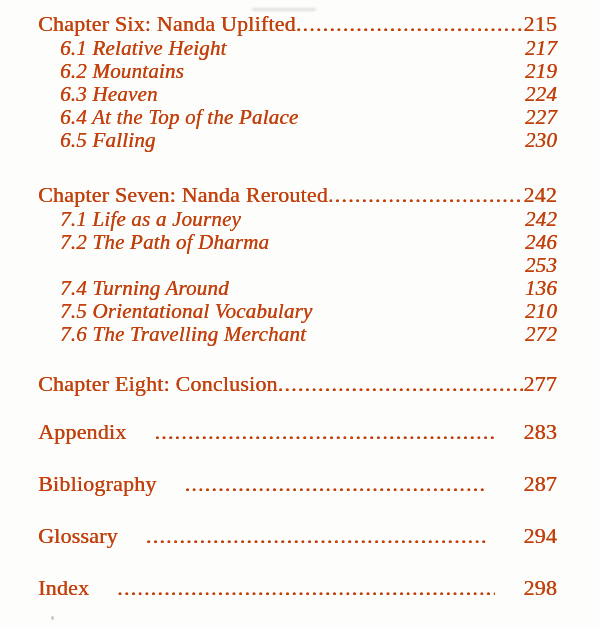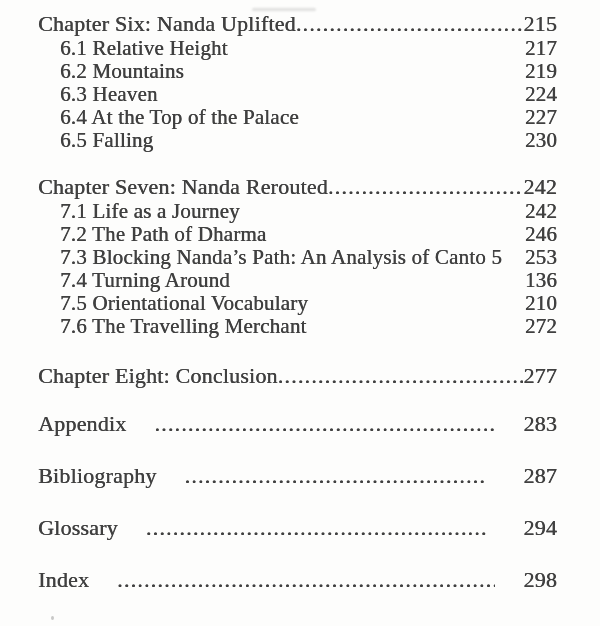--- a/index.html
+++ b/index.html
@@ -7,45 +7,45 @@
     width: 600px; height: 626px;
     font-family: "Liberation Serif", "DejaVu Serif", serif;
     background: #ffffff;
   }
   .page {
     position: relative;
     width: 600px; height: 626px;
     box-sizing: border-box;
     padding: 11px 43px 0 38px;
     background: #fdfdfc;
-    color: #404040;
+    color: #c2410c;
     overflow: hidden;
   }
   .row {
     display: flex;
     align-items: baseline;
     letter-spacing: 0.2px;
     text-shadow: 0.4px 0 currentColor;
   }
   .row.chapter { font-size: 22px; line-height: 26px; }
-  .row.sub     { font-size: 21px; line-height: 23px; padding-left: 22px; }
+  .row.sub     { font-size: 21px; line-height: 23px; padding-left: 22px; font-style: italic; }
   .title { white-space: nowrap; }
   .leader {
     flex: 1 1 auto;
     min-width: 0;
     overflow: hidden;
     white-space: nowrap;
   }
   .leader.dots::after {
     content: "..................................................................................................";
     letter-spacing: 1.2px;
   }
   .num { white-space: nowrap; }
   .row.numgap .num { margin-left: 8px; }
-  .section-gap    { margin-top: 22px; }
+  .section-gap    { margin-top: 30px; }
   .chapter-gap    { margin-top: 25px; }
   .backmatter .row { margin-top: 22px; gap: 28px; }
   .backmatter .row + .row { margin-top: 26px; }
   
   .smudge-top {
     position: absolute; left: 252px; top: 8px;
     width: 64px; height: 3px;
     background: rgba(150,150,150,0.28);
     filter: blur(1px);
     border-radius: 2px;
@@ -108,21 +108,20 @@
       <span class="title">7.1 Life as a Journey</span>
       <span class="leader"></span>
       <span class="num">242</span>
     </div>
     <div class="row sub">
       <span class="title">7.2 The Path of Dharma</span>
       <span class="leader"></span>
       <span class="num">246</span>
     </div>
     <div class="row sub">
-      <span class="title">7.3 Blocking Nanda’s Path: An Analysis of Canto 5</span>
       <span class="leader"></span>
       <span class="num">253</span>
     </div>
     <div class="row sub">
       <span class="title">7.4 Turning Around</span>
       <span class="leader"></span>
       <span class="num">136</span>
     </div>
     <div class="row sub">
       <span class="title">7.5 Orientational Vocabulary</span>

